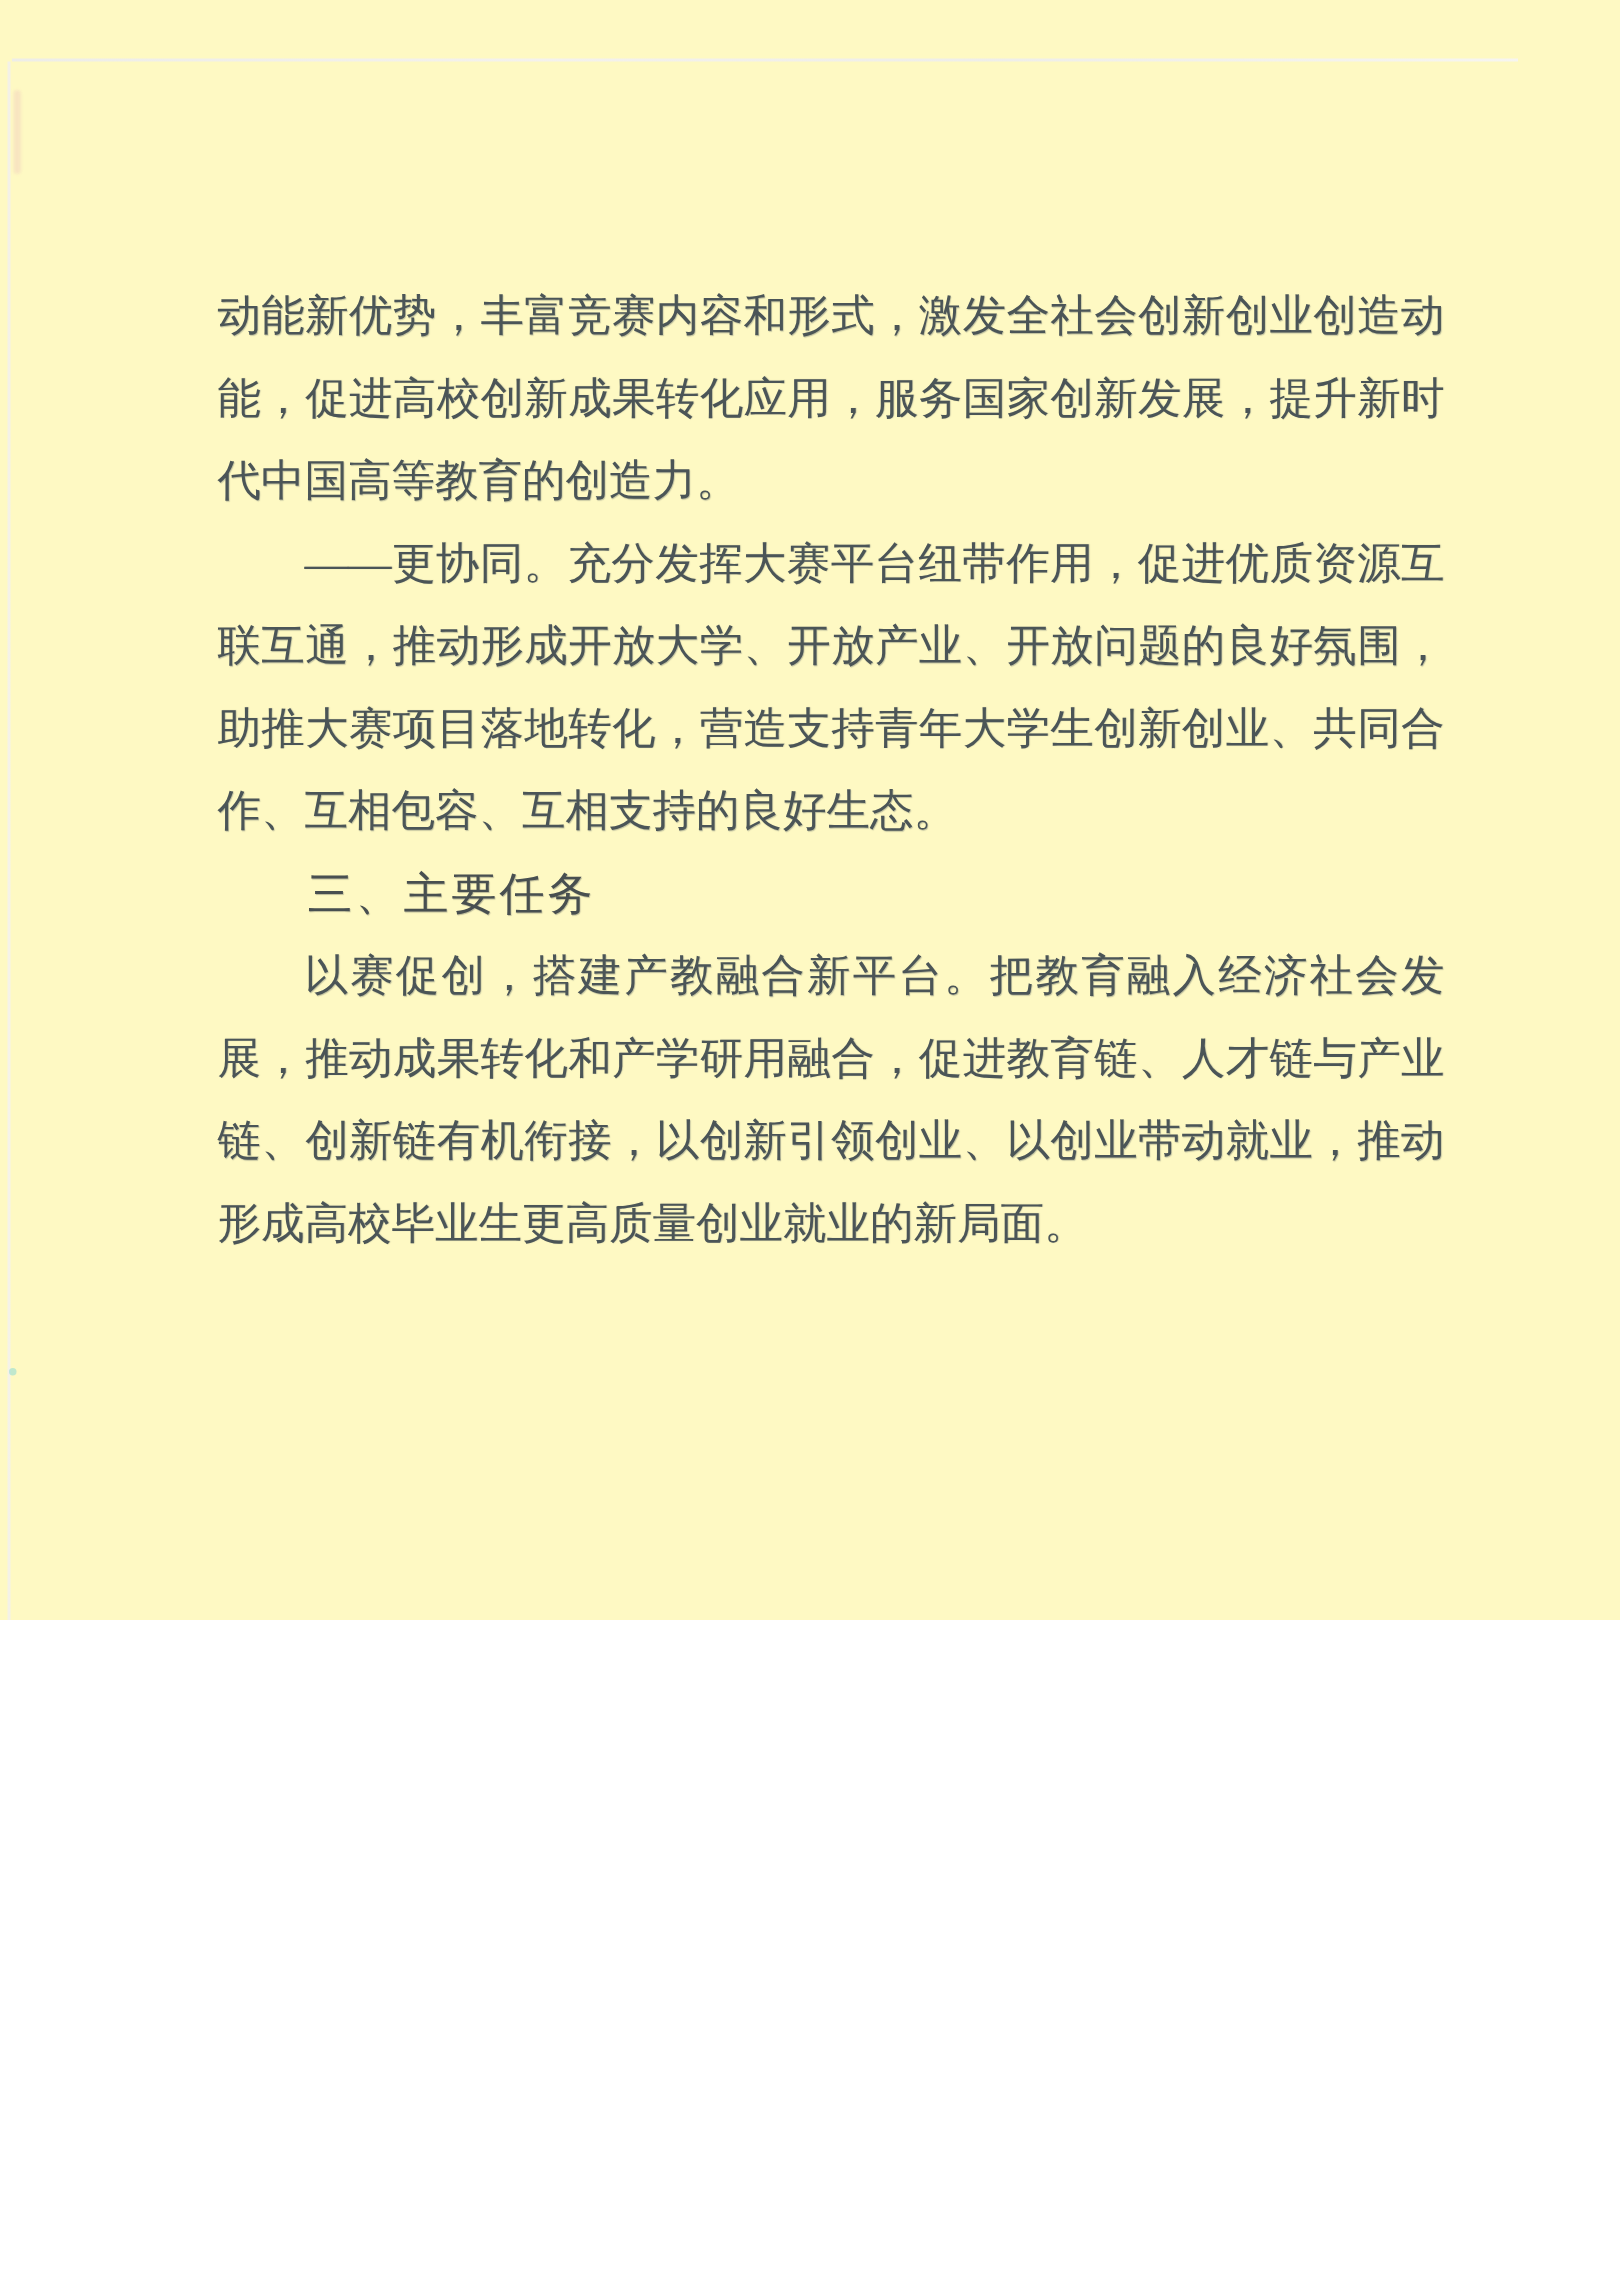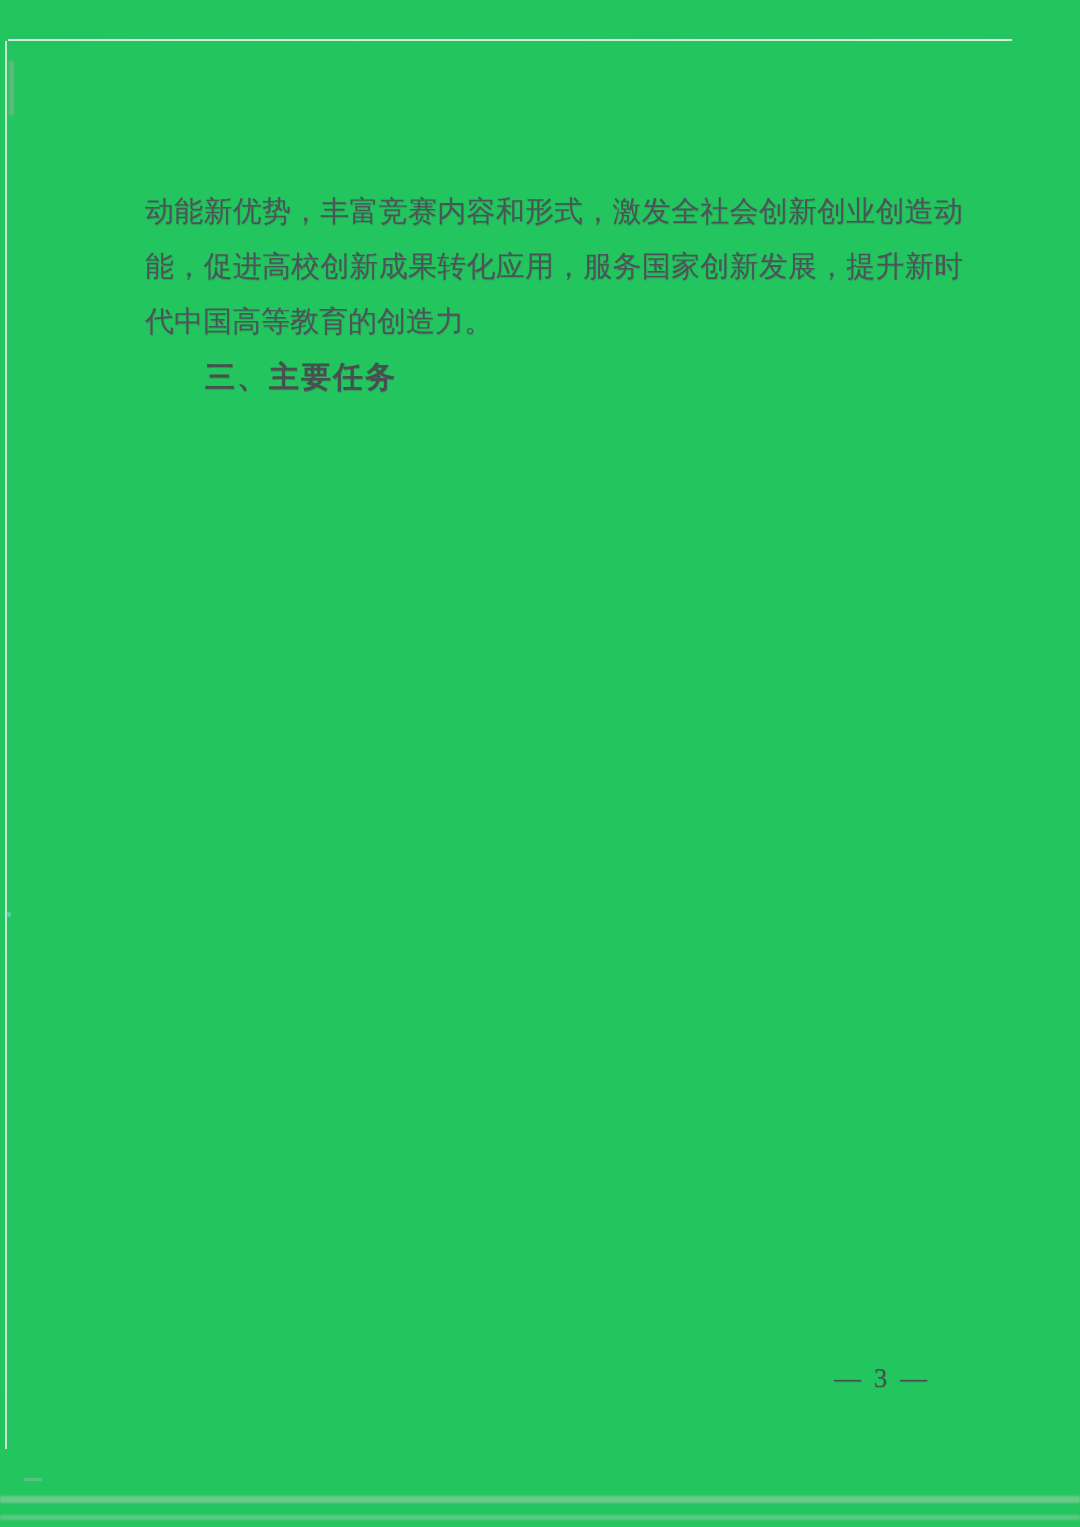--- a/index.html
+++ b/index.html
@@ -3,22 +3,22 @@
 <meta charset="utf-8">
 <style>
   html, body {
     margin: 0;
     padding: 0;
     background: #ffffff;
   }
   .page {
     position: relative;
     width: 1080px;
-    height: 1527px;
-    background: #22c55e;
+    height: 1080px;
+    background: #fef9c3;
     overflow: hidden;
     font-family: "Liberation Serif", serif;
   }
   
   .artifact { position: absolute; pointer-events: none; }
   .top-edge-line {
     left: 8px; top: 39px; width: 1004px; height: 2px;
     background: linear-gradient(90deg, #ececec, #f3f1f1 35%, #ededed 65%, #f6f5f5);
     opacity: .9;
   }
@@ -70,21 +70,21 @@
     margin: 0;
     text-indent: 0;
   }
   .content p.indent {
     text-indent: 2em;
   }
   .content h2.heading {
     margin: 0;
     font-size: 30px;
     line-height: 55px;
-    font-weight: bold;
+    font-weight: normal;
     font-family: "Liberation Sans", sans-serif;
     color: #484f50;
     text-indent: 2em;
     text-align: left;
     letter-spacing: 2px;
     text-shadow: 0.5px 0.5px 0.6px rgba(65, 72, 74, 0.35);
   }
   .footer {
     position: absolute;
     top: 1360px;
@@ -104,18 +104,20 @@
   <div class="artifact top-edge-line"></div>
   <div class="artifact left-edge-line"></div>
   <div class="artifact pink-smudge"></div>
   <div class="artifact cyan-dot"></div>
   <div class="artifact bottom-streak-1"></div>
   <div class="artifact bottom-streak-2"></div>
   <div class="artifact corner-mark"></div>
 
   <main class="content">
     <p>动能新优势，丰富竞赛内容和形式，激发全社会创新创业创造动能，促进高校创新成果转化应用，服务国家创新发展，提升新时代中国高等教育的创造力。</p>
+    <p class="indent">——更协同。充分发挥大赛平台纽带作用，促进优质资源互联互通，推动形成开放大学、开放产业、开放问题的良好氛围，助推大赛项目落地转化，营造支持青年大学生创新创业、共同合作、互相包容、互相支持的良好生态。</p>
     <h2 class="heading">三、主要任务</h2>
+    <p class="indent">以赛促创，搭建产教融合新平台。把教育融入经济社会发展，推动成果转化和产学研用融合，促进教育链、人才链与产业链、创新链有机衔接，以创新引领创业、以创业带动就业，推动形成高校毕业生更高质量创业就业的新局面。</p>
   </main>
 
   <div class="footer">— 3 —</div>
 
 </div>
 
 </body></html>

